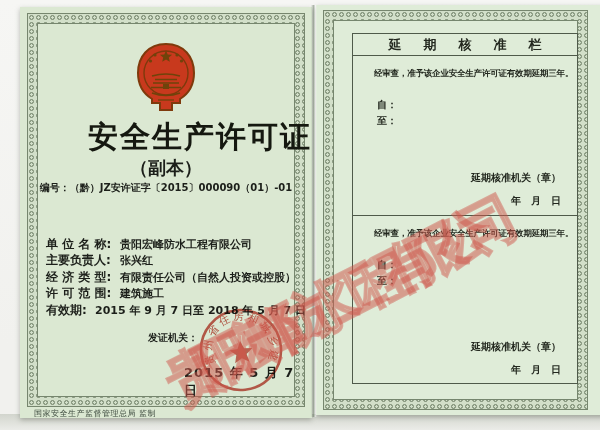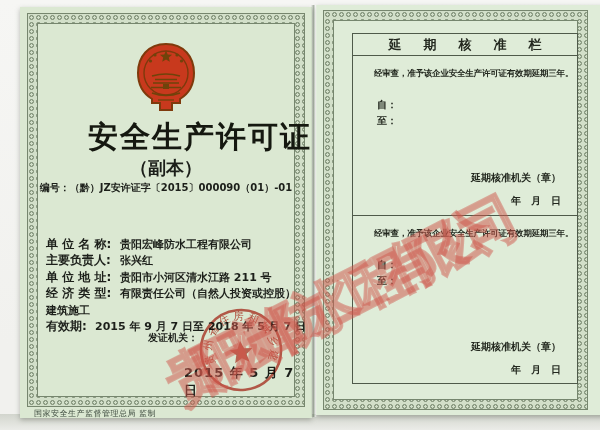--- a/index.html
+++ b/index.html
@@ -88,28 +88,25 @@
     <div class="lp-el fields">
       <div class="frow">
         <span class="flabel">单 位 名 称:</span>
         <span class="fvalue">贵阳宏峰防水工程有限公司</span>
       </div>
       <div class="frow">
         <span class="flabel">主要负责人:</span>
         <span class="fvalue">张兴红</span>
       </div>
       <div class="frow">
-        <span class="flabel">单 位 地 址:</span>
-        <span class="fvalue">贵阳市小河区清水江路 211 号</span>
-      </div>
-      <div class="frow">
         <span class="flabel">经 济 类 型:</span>
         <span class="fvalue">有限责任公司（自然人投资或控股）</span>
       </div>
       <div class="frow">
+        <span class="flabel">许 可 范 围:</span>
         <span class="fvalue">建筑施工</span>
       </div>
       <div class="frow">
         <span class="flabel">有效期:</span>
         <span class="fvalue">2015 年 9 月 7 日至 2018 年 5 月 7 日</span>
       </div>
     </div>
 
     <div class="lp-el issuer">发证机关：</div>
     <div class="lp-el issue-date">2015 年 5 月 7 日</div>

